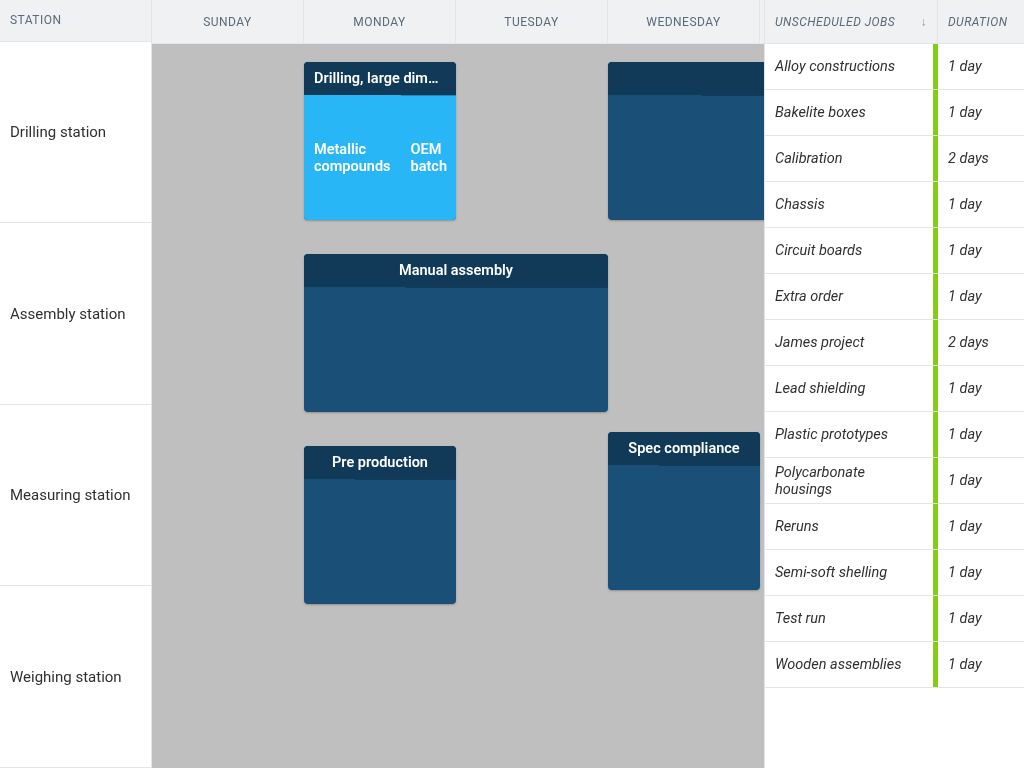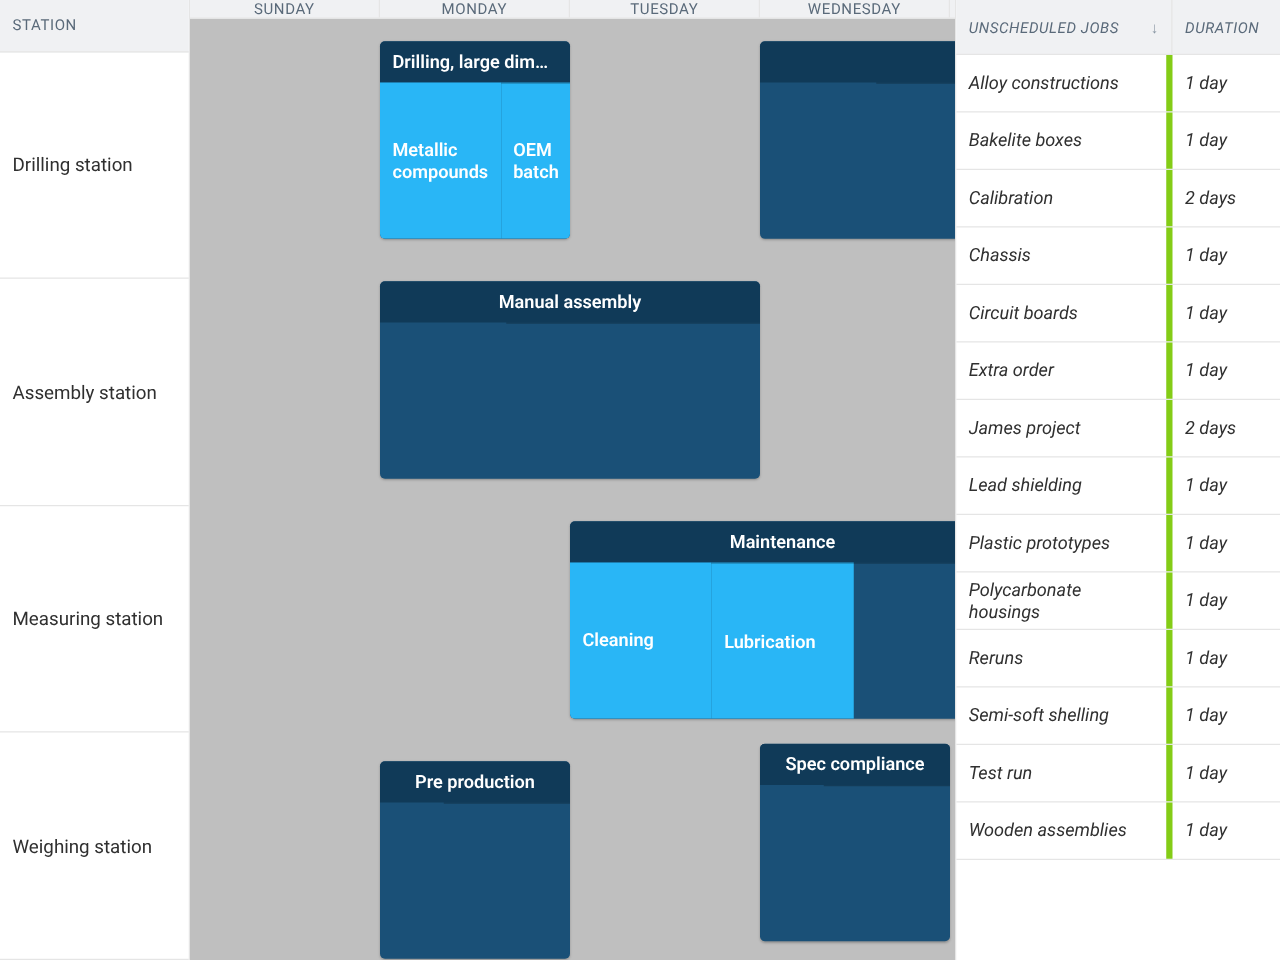--- a/index.html
+++ b/index.html
@@ -230,30 +230,20 @@
       <div class="card" style="left:152px; width:304px; top:18px; height:158px;">
         <div class="card-title">Manual assembly</div>
         <div class="card-slots">
           <div class="card-slot"></div>
           <div class="card-slot"></div>
           <div class="card-slot"></div>
         </div>
       </div>
     </div>
 
-    <div class="cal-row">
-      <div class="card" style="left:304px; width:340px; top:18px; height:158px;">
-        <div class="card-title">Maintenance</div>
-        <div class="card-slots">
-          <div class="card-slot filled">Cleaning</div>
-          <div class="card-slot filled">Lubrication</div>
-          <div class="card-slot"></div>
-        </div>
-      </div>
-    </div>
 
     <div class="cal-row">
       <div class="card" style="left:152px; width:152px; top:18px; height:158px;">
         <div class="card-title">Pre production</div>
         <div class="card-slots">
           <div class="card-slot"></div>
           <div class="card-slot"></div>
           <div class="card-slot"></div>
         </div>
       </div>

